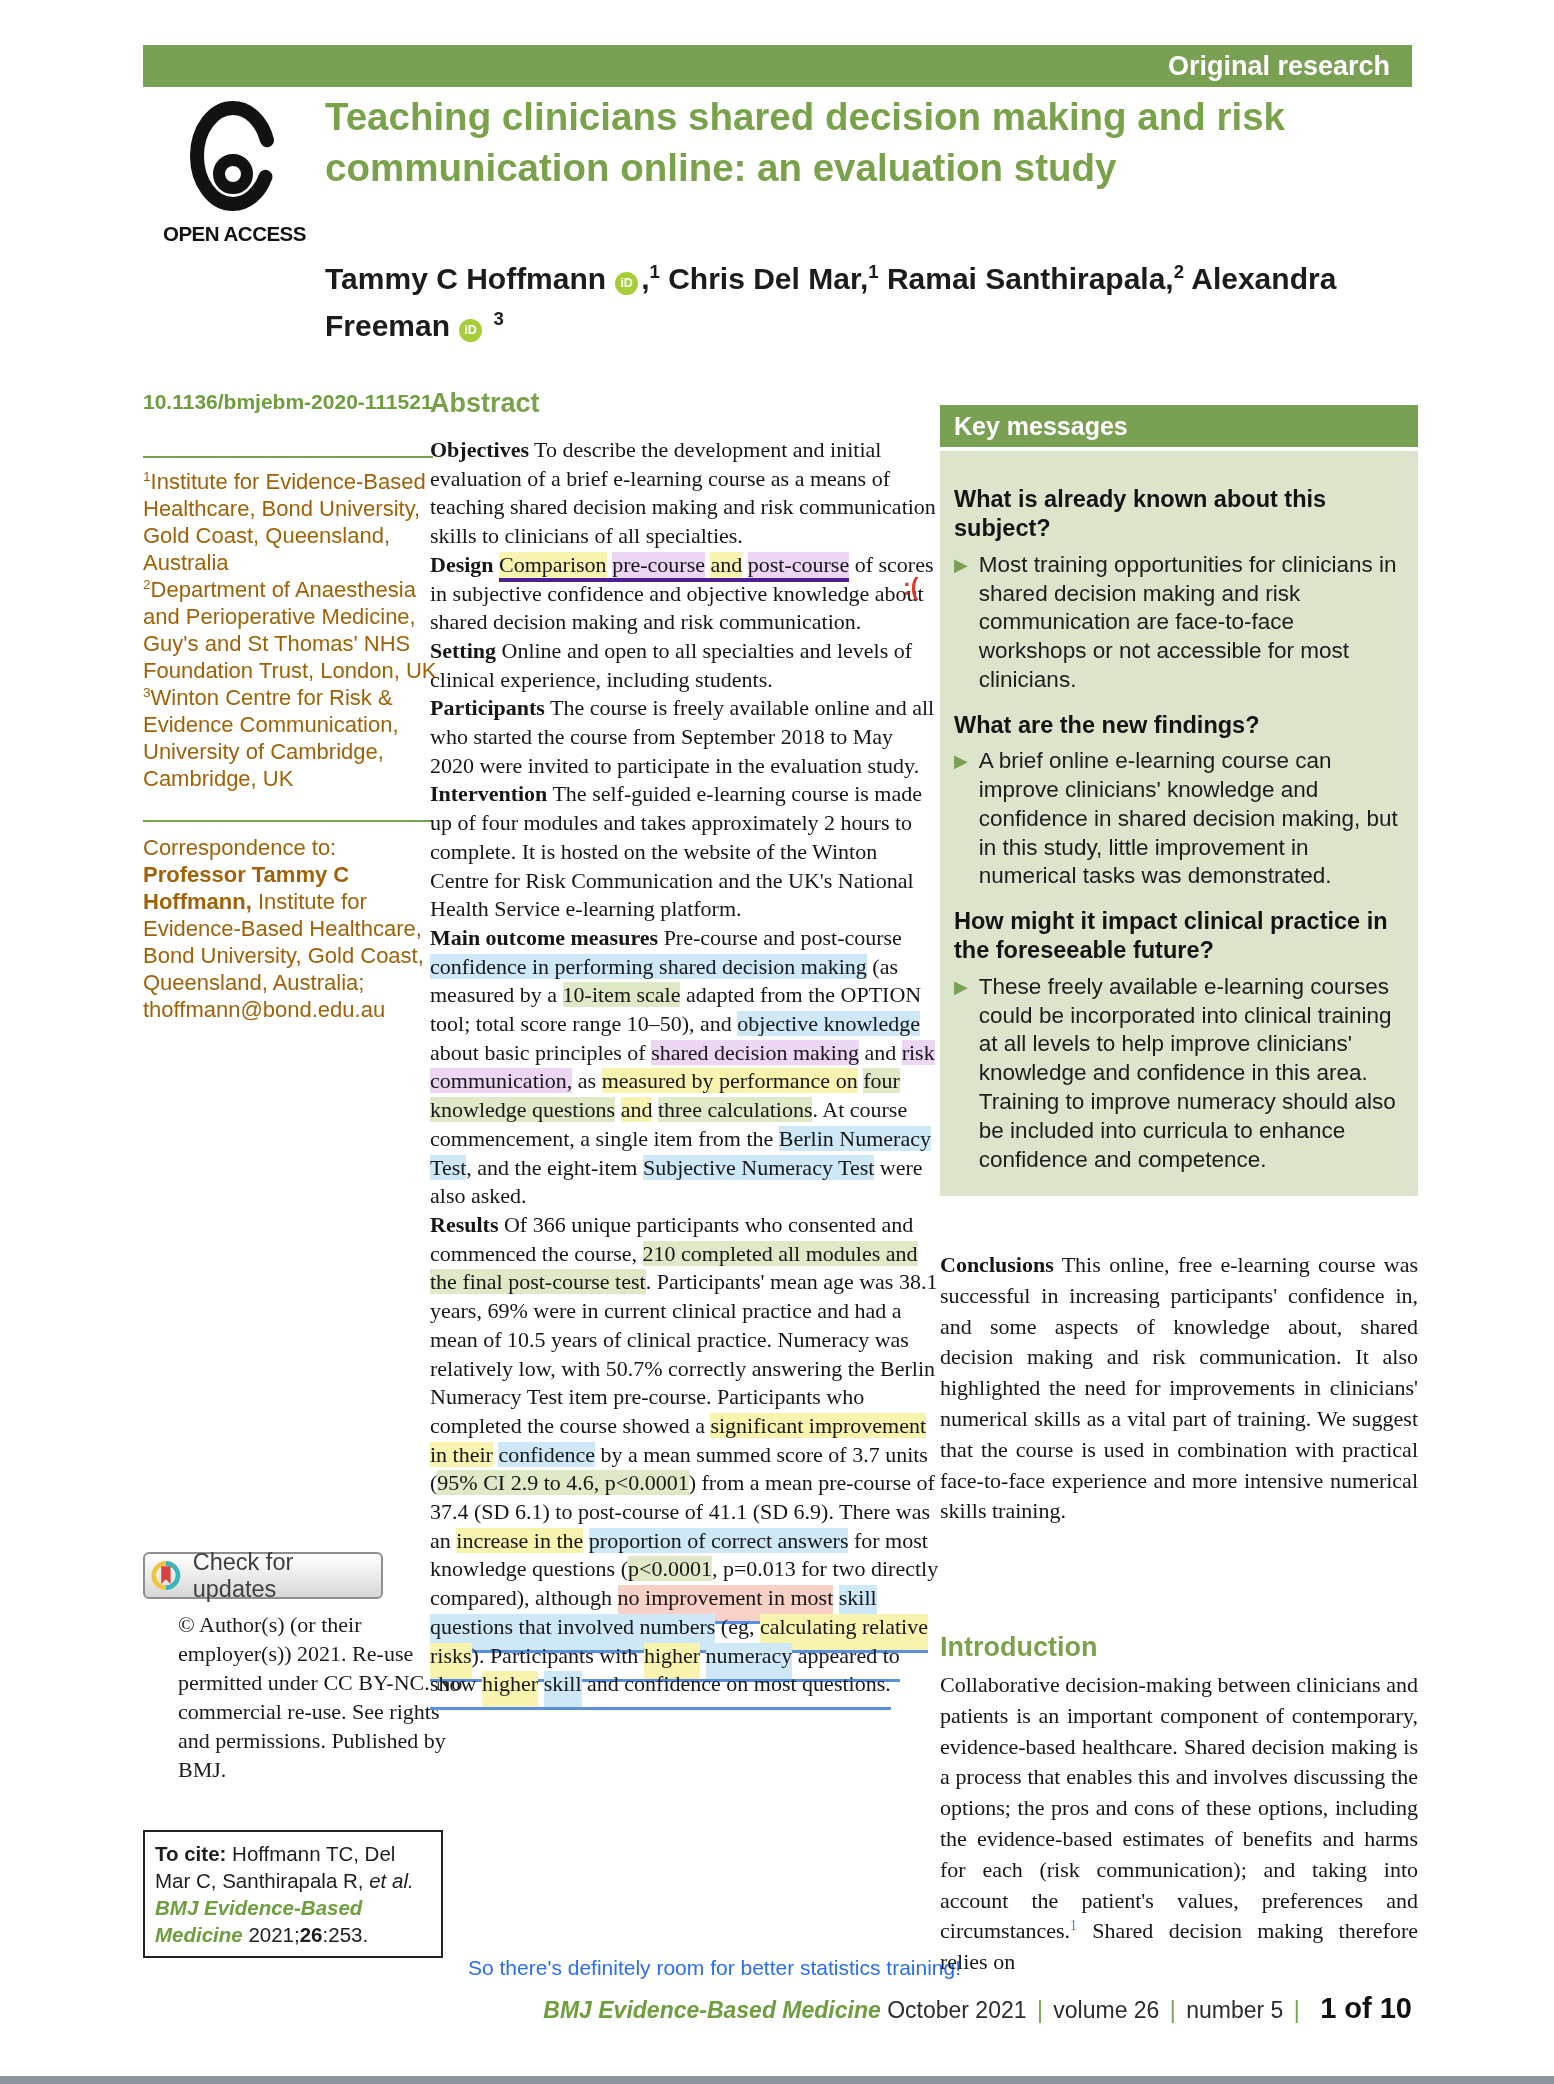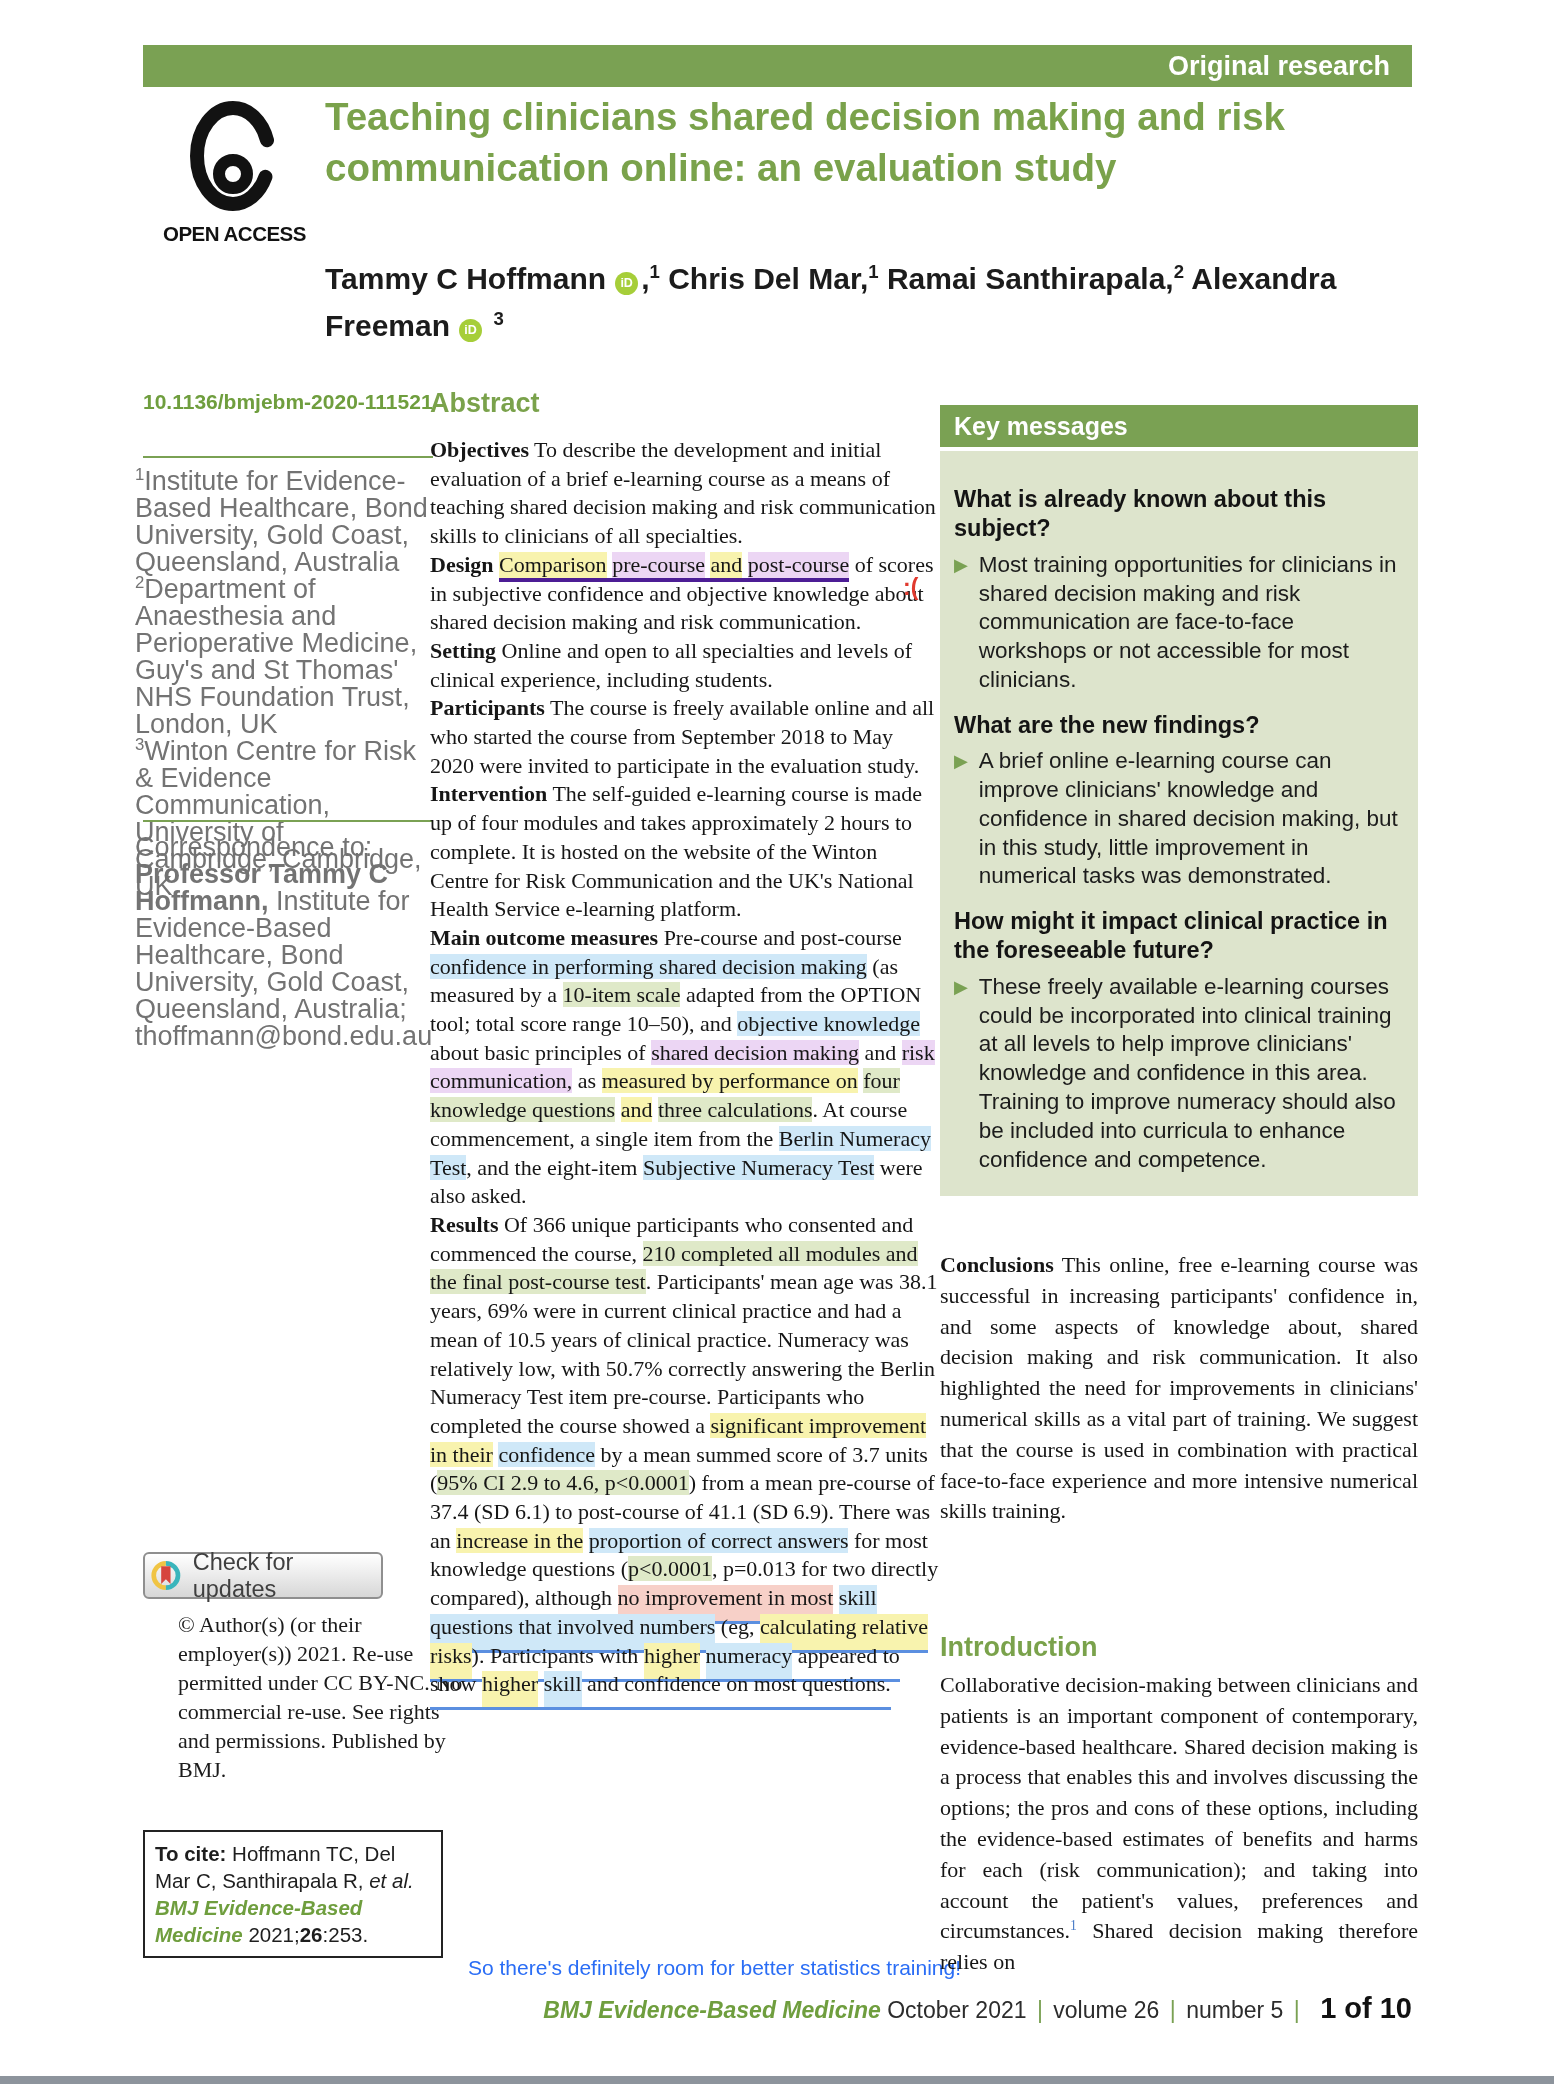--- a/index.html
+++ b/index.html
@@ -22,21 +22,21 @@
   .authors{left:325px;top:256px;width:1100px;font-weight:bold;font-size:30px;line-height:1.55;color:#1c1c1c;}
   .orcid{display:inline-block;width:23px;height:23px;border-radius:50%;background:#a6ce39;
          color:#fff;font-size:12.5px;line-height:23px;font-weight:bold;text-align:center;
          vertical-align:2px;margin:0 3px 0 9px;}
   .sup{vertical-align:super;font-size:0.62em;line-height:0;}
   .sup-ref{vertical-align:super;font-size:0.62em;line-height:0;color:#4a7cc7;}
 
   
   .doi{left:143px;top:390px;width:300px;color:#6f9e3e;font-weight:bold;font-size:21px;}
   .rule{height:2px;background:#7aa153;width:290px;left:143px;}
-  .sidebar-text{left:135px;width:295px;font-size:27px;line-height:27px;color:#737373;}
+  .sidebar-text{left:143px;width:295px;font-size:22px;line-height:27px;color:#a16207;}
   .corresp{white-space:pre-line;}
   .b{font-weight:bold;}
   .i{font-style:italic;}
 
   .check-btn{left:143px;top:1552px;width:240px;height:47px;border:2px solid #8f8f8f;border-radius:6px;
              background:linear-gradient(#ffffff,#d7d7d7);display:flex;align-items:center;gap:11px;
              padding:0 5px;box-sizing:border-box;cursor:pointer;}
   .check-btn span{font-size:23.5px;color:#3f3f3f;}
 
   .copyright{left:143px;top:1610px;width:290px;font-family:"Liberation Serif",serif;

